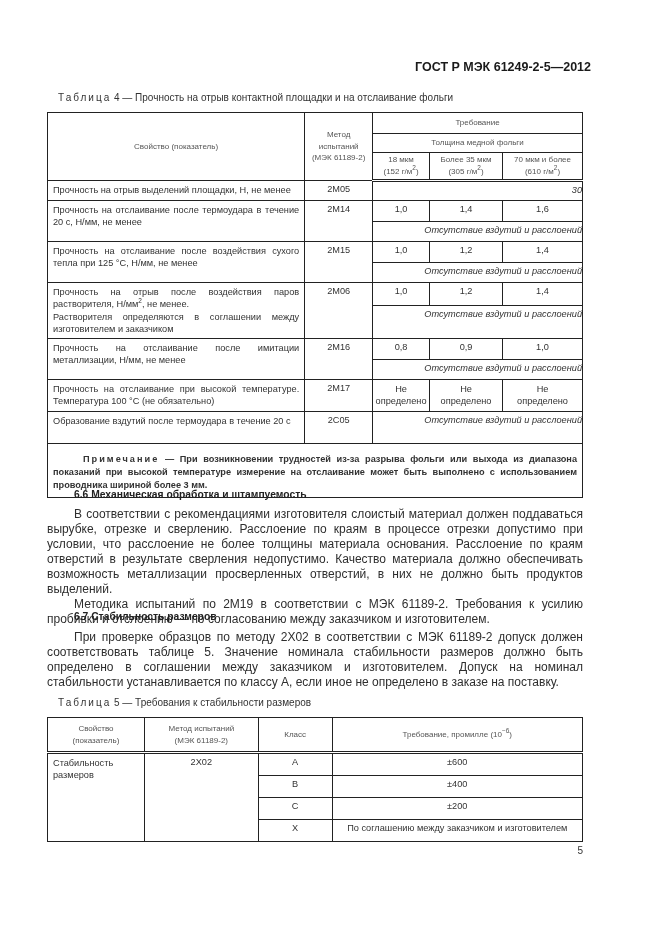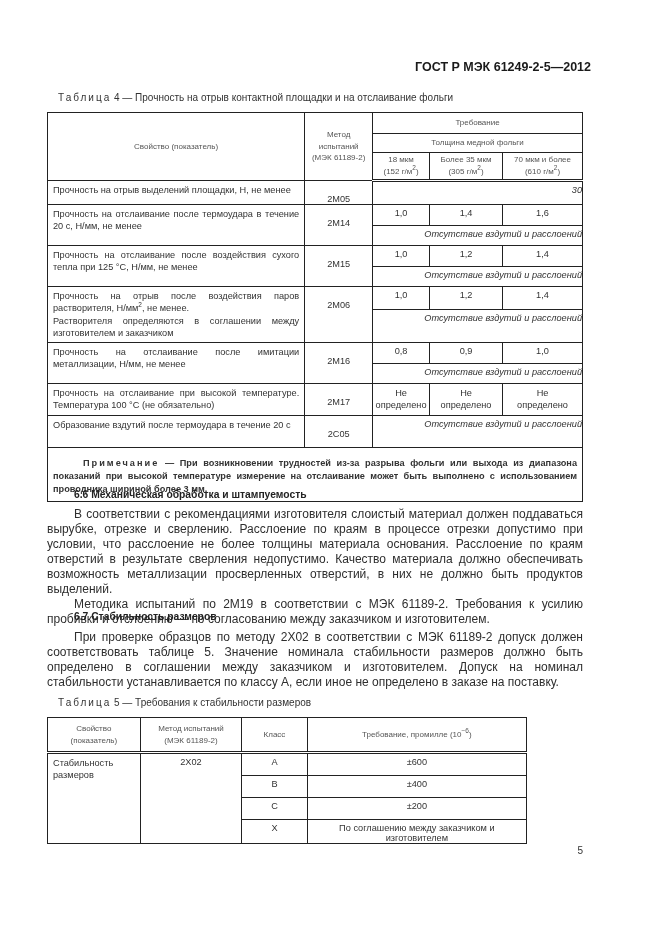--- a/index.html
+++ b/index.html
@@ -16,35 +16,35 @@
   .spaced { letter-spacing: 2px; }
 
   table { border-collapse: collapse; position: absolute; }
   td, th { border: 1px solid #222; font-weight: normal; padding: 0; }
 
   
   #t4 { left: 47px; top: 112px; width: 536px; font-size: 9.2px; }
   #t4 .hdr { font-size: 8px; color: #555; text-align: center; vertical-align: middle; line-height: 1.45; }
   #t4 .hdr-bottom td { border-bottom: 3px double #222; }
   #t4 .prop { text-align: justify; vertical-align: top; padding: 3px 5px 2px 5px; line-height: 1.35; color: #333; }
-  #t4 .meth { text-align: center; vertical-align: top; padding-top: 13px; color: #333; }
+  #t4 .meth { text-align: center; vertical-align: top; padding-top: 3px; color: #333; }
   #t4 .val { text-align: center; vertical-align: top; padding-top: 3px; height: 17px; color: #333; }
   #t4 .val-span { text-align: right; vertical-align: top; padding-top: 3px; color: #333; font-style: italic; }
   #t4 .note { padding: 9px 5px 4px 5px; line-height: 1.45; text-align: justify; color: #333; font-weight: bold; }
   #t4 .note .indent { padding-left: 30px; }
   sup { font-size: 6.5px; vertical-align: 4px; line-height: 0; }
 
   .section-title { left: 74px; font-weight: bold; font-size: 10.3px; color: #222; }
   .para {
     left: 47px; width: 536px; font-size: 12px; line-height: 15px; text-align: justify; color: #2e2e2e;
   }
   .para p { margin: 0; text-indent: 27px; }
 
   
-  #t5 { left: 47px; top: 717px; width: 480px; font-size: 9.2px; }
+  #t5 { left: 47px; top: 717px; width: 536px; font-size: 9.2px; }
   #t5 .hdr { font-size: 8px; color: #555; text-align: center; vertical-align: middle; line-height: 1.45; height: 33px; }
   #t5 .hdr-row td { border-bottom: 3px double #222; }
   #t5 td.c { text-align: center; vertical-align: top; padding-top: 3px; color: #333; height: 18px; }
   #t5 td.p { text-align: justify; vertical-align: top; padding: 3px 5px; line-height: 1.35; color: #333; }
   .page-num { right: 78px; top: 845px; font-size: 10px; color: #333; }
 </style>
 </head>
 <body>
 
 <div class="abs doc-header">ГОСТ Р МЭК 61249-2-5—2012</div>

